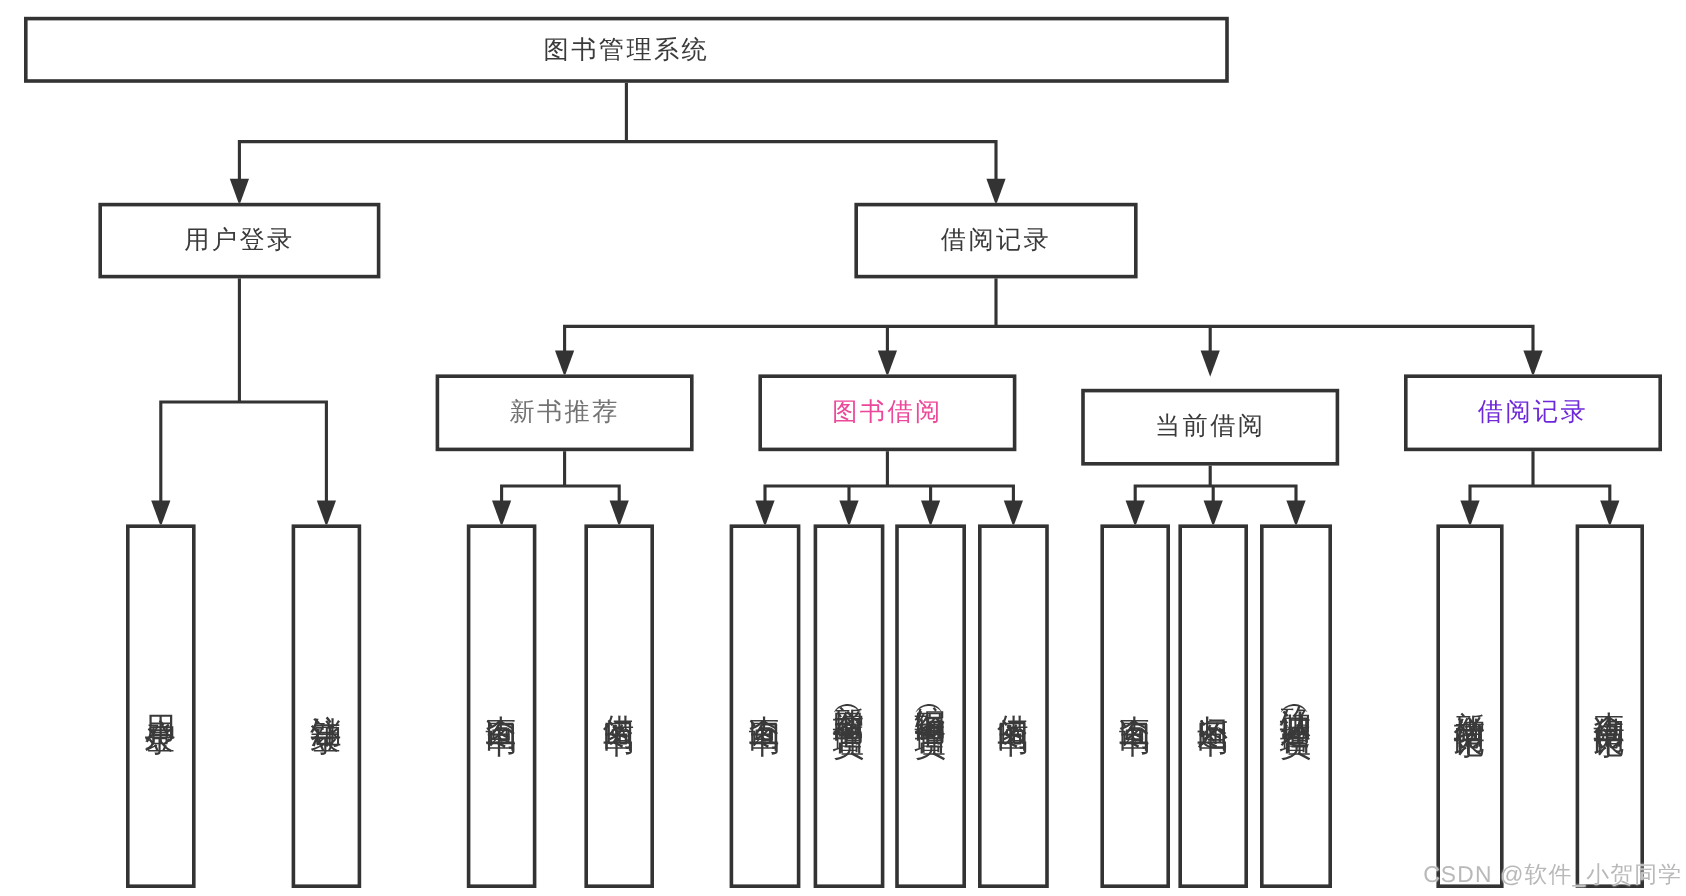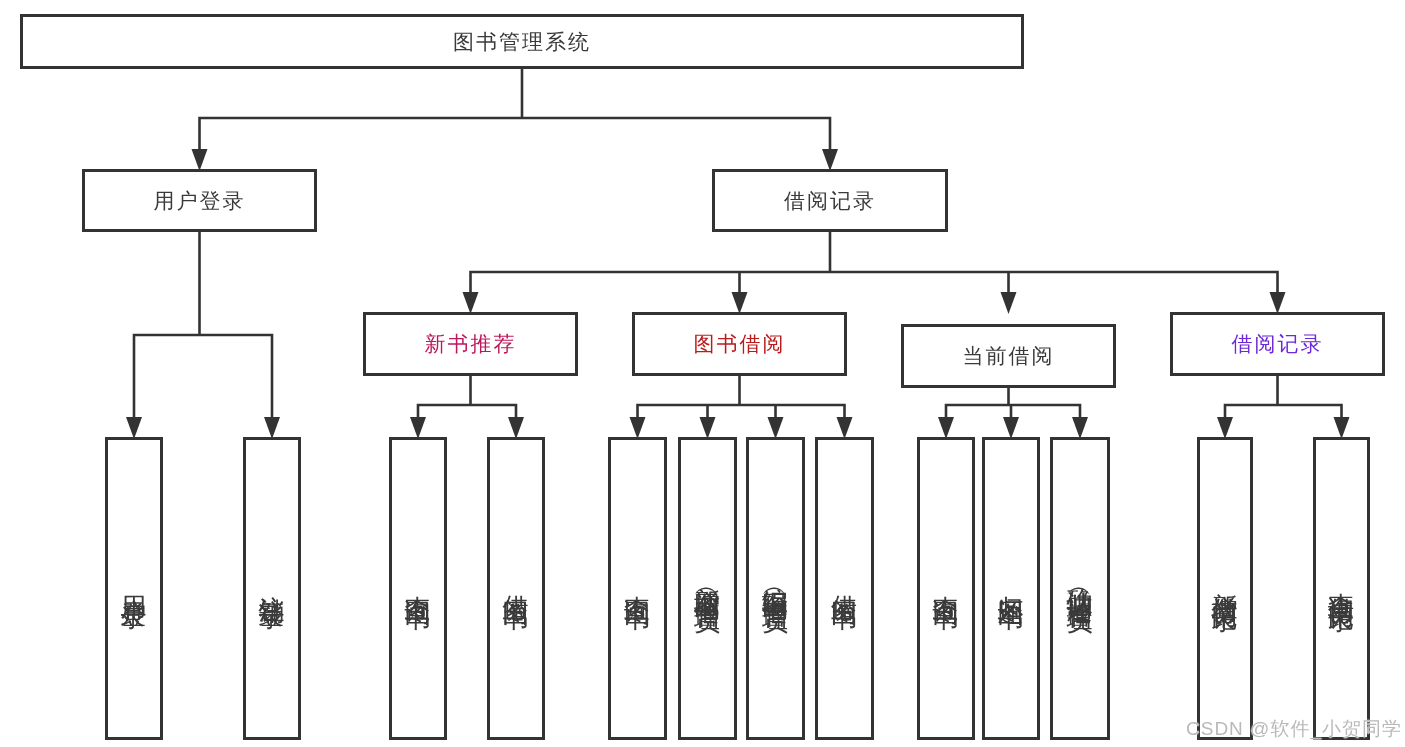--- a/index.html
+++ b/index.html
@@ -81,22 +81,22 @@
       <polygon points="1003,417 1019,417 1011,439" fill="#333333"></polygon>
       <polygon points="1072,417 1088,417 1080,439" fill="#333333"></polygon>
       <path d="M 1277.5 375 L 1277.5 405 M 1225 405 L 1341.5 405 M 1225 405 L 1225 419 M 1341.5 405 L 1341.5 419" fill="none" stroke="#333333" stroke-width="2.6" stroke-linecap="square"></path>
       <polygon points="1217,417 1233,417 1225,439" fill="#333333"></polygon>
       <polygon points="1333.5,417 1349.5,417 1341.5,439" fill="#333333"></polygon>
     </svg>
   <div id="nodes-layer">
       <div class="node h" style="left: 20px; top: 14px; width: 1004px; height: 55px; border-color: rgb(51, 51, 51); color: rgb(58, 58, 58);">图书管理系统</div>
       <div class="node h" style="left: 82px; top: 169px; width: 235px; height: 63px; border-color: rgb(51, 51, 51); color: rgb(58, 58, 58);">用户登录</div>
       <div class="node h" style="left: 712px; top: 169px; width: 236px; height: 63px; border-color: rgb(51, 51, 51); color: rgb(58, 58, 58);">借阅记录</div>
-      <div class="node h" style="left: 363px; top: 312px; width: 215px; height: 64px; border-color: rgb(51, 51, 51); color: #be185d;">新书推荐</div>
-      <div class="node h" style="left: 632px; top: 312px; width: 215px; height: 64px; border-color: rgb(51, 51, 51); color: #b91c1c;">图书借阅</div>
+      <div class="node h" style="left: 363px; top: 312px; width: 215px; height: 64px; border-color: rgb(51, 51, 51); color: #737373;">新书推荐</div>
+      <div class="node h" style="left: 632px; top: 312px; width: 215px; height: 64px; border-color: rgb(51, 51, 51); color: #ec4899;">图书借阅</div>
       <div class="node h" style="left: 901px; top: 324px; width: 215px; height: 64px; border-color: rgb(51, 51, 51); color: rgb(58, 58, 58);">当前借阅</div>
       <div class="node h" style="left: 1170px; top: 312px; width: 215px; height: 64px; border-color: rgb(51, 51, 51); color: #6d28d9;">借阅记录</div>
       <div class="node v" style="left: 105px; top: 437px; width: 58px; height: 303px; border-color: rgb(51, 51, 51); color: rgb(58, 58, 58);">用户登录</div>
       <div class="node v" style="left: 243px; top: 437px; width: 58px; height: 303px; border-color: rgb(51, 51, 51); color: rgb(58, 58, 58);">注销登录</div>
       <div class="node v" style="left: 389px; top: 437px; width: 58px; height: 303px; border-color: rgb(51, 51, 51); color: rgb(58, 58, 58);">查询图书</div>
       <div class="node v" style="left: 487px; top: 437px; width: 58px; height: 303px; border-color: rgb(51, 51, 51); color: rgb(58, 58, 58);">借阅图书</div>
       <div class="node v" style="left: 608px; top: 437px; width: 59px; height: 303px; border-color: rgb(51, 51, 51); color: rgb(58, 58, 58);">查询图书</div>
       <div class="node v" style="left: 678px; top: 437px; width: 59px; height: 303px; border-color: rgb(51, 51, 51); color: rgb(58, 58, 58);">新增图书（管理员）</div>
       <div class="node v" style="left: 746px; top: 437px; width: 59px; height: 303px; border-color: rgb(51, 51, 51); color: rgb(58, 58, 58);">编辑图书（管理员）</div>
       <div class="node v" style="left: 815px; top: 437px; width: 59px; height: 303px; border-color: rgb(51, 51, 51); color: rgb(58, 58, 58);">借阅图书</div>

